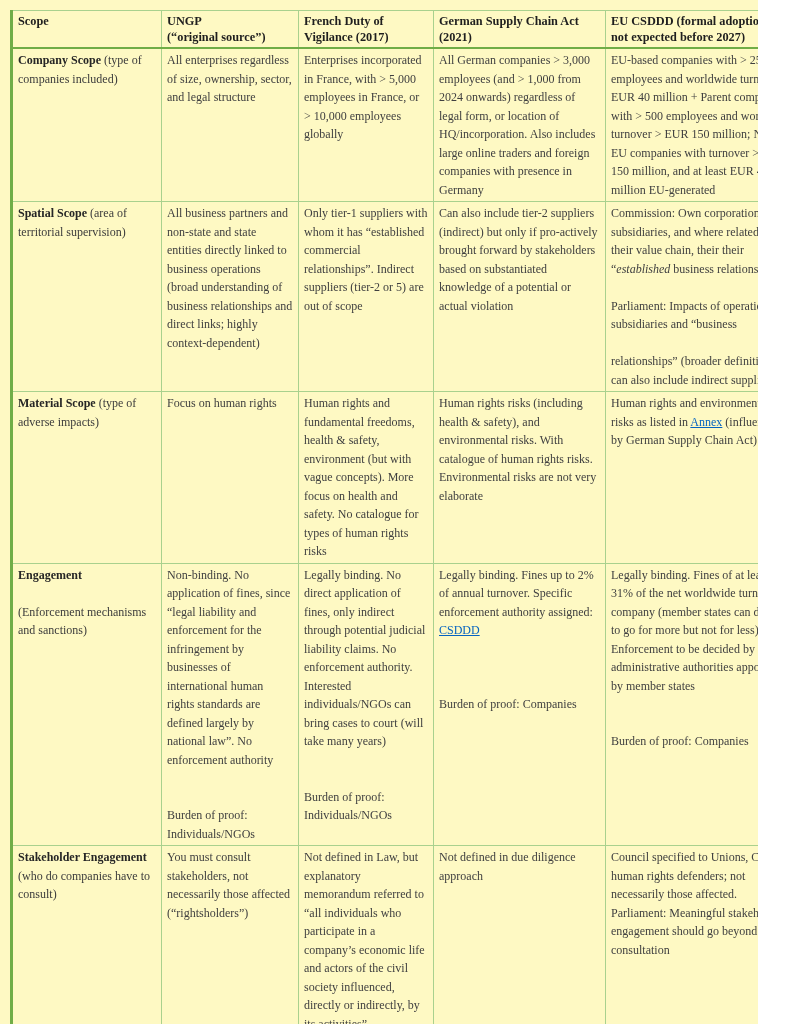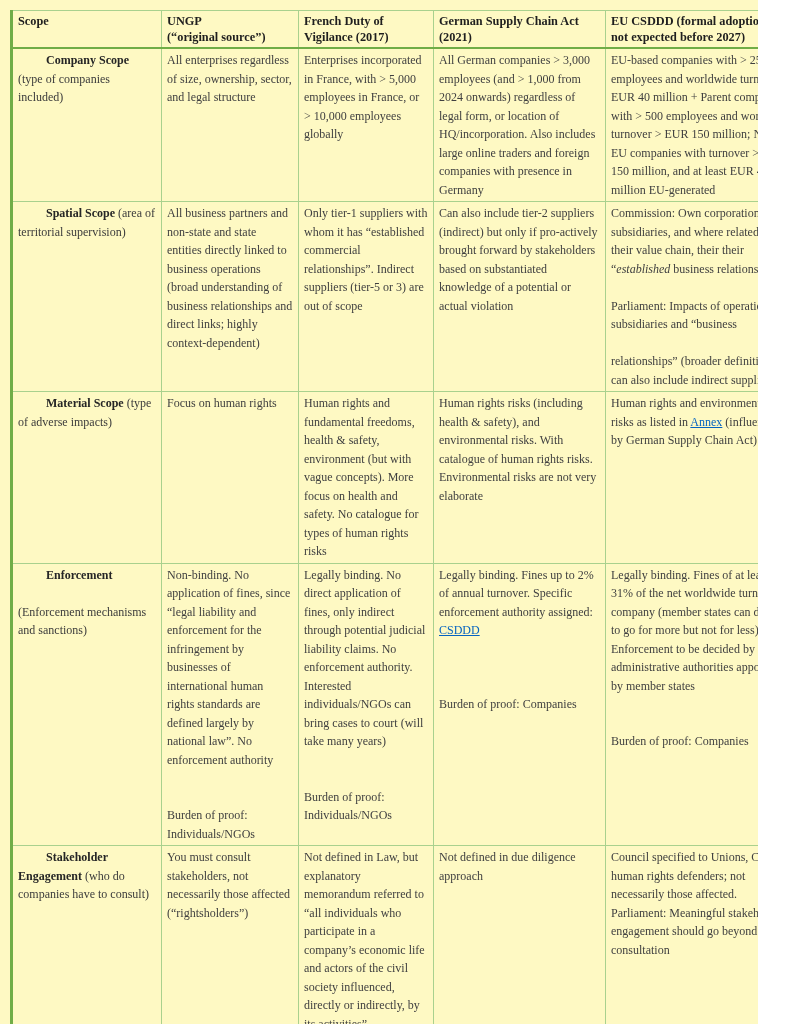--- a/index.html
+++ b/index.html
@@ -26,21 +26,21 @@
     word-wrap:break-word;
   }
   .cmp thead th {
     font-weight:bold; color:#1f1f1f; text-align:left;
     font-size:12.3px; line-height:15.5px;
     border-bottom:2px solid #70ad47;
     padding-top:3px;
   }
   .cmp td.label { text-align:left; color:#3b3b3b; }
   .cmp td.data  { }
-  .b { font-weight:bold; color:#262626;margin-left:28px; }
+  .b { font-weight:bold; color:#262626; }
   .i { font-style:italic; }
   a.link { color:#0563c1; text-decoration:underline; cursor:pointer;margin-top:6px; }
   tr.hd { height:33px; }
   tr.r1 { height:151px; }
   tr.r2 { height:182px; }
   tr.r3 { height:165px; }
   tr.r4 { height:278px; }
   tr.r5 { height:186px; }
 </style>
 </head>
@@ -72,37 +72,37 @@
       <tr class="r1">
         <td class="label"><span class="b">Company Scope</span><span> (type of companies included)</span></td>
         <td class="data">All enterprises regardless of size, ownership, sector, and legal structure</td>
         <td class="data">Enterprises incorporated in France, with &gt; 5,000 employees in France, or &gt; 10,000 employees globally</td>
         <td class="data">All German companies &gt; 3,000 employees (and &gt; 1,000 from 2024 onwards) regardless of legal form, or location of HQ/incorporation. Also includes large online traders and foreign companies with presence in Germany</td>
         <td class="data">EU-based companies with &gt; 250 employees and worldwide turnover &gt; EUR 40 million + Parent companies with &gt; 500 employees and worldwide turnover &gt; EUR 150 million; Non-EU companies with turnover &gt; EUR 150 million, and at least EUR 40 million EU-generated</td>
       </tr>
       <tr class="r2">
         <td class="label"><span class="b">Spatial Scope</span><span> (area of territorial supervision)</span></td>
         <td class="data">All business partners and non-state and state entities directly linked to business operations (broad understanding of business relationships and direct links; highly context-dependent)</td>
-        <td class="data">Only tier-1 suppliers with whom it has “established commercial relationships”. Indirect suppliers (tier-5 or 3) are out of scope</td>
+        <td class="data">Only tier-1 suppliers with whom it has “established commercial relationships”. Indirect suppliers (tier-2 or 5) are out of scope</td>
         <td class="data">Can also include tier-2 suppliers (indirect) but only if pro-actively brought forward by stakeholders based on substantiated knowledge of a potential or actual violation</td>
         <td class="data"><span>Commission: Own corporations, subsidiaries, and where related to their value chain, their their “</span><span class="i">established</span><span> business relationships”
 
 Parliament: Impacts of operations, subsidiaries and “business
 
 relationships” (broader definition, can also include indirect suppliers).</span></td>
       </tr>
       <tr class="r3">
         <td class="label"><span class="b">Material Scope</span><span> (type of adverse impacts)</span></td>
         <td class="data">Focus on human rights</td>
         <td class="data">Human rights and fundamental freedoms, health &amp; safety, environment (but with vague concepts). More focus on health and safety. No catalogue for types of human rights risks</td>
         <td class="data">Human rights risks (including health &amp; safety), and environmental risks. With catalogue of human rights risks. Environmental risks are not very elaborate</td>
         <td class="data"><span>Human rights and environmental risks as listed in </span><a class="link" href="#">Annex</a><span> (influenced by German Supply Chain Act)</span></td>
       </tr>
       <tr class="r4">
-        <td class="label"><span class="b">Enforcement</span><span>
+        <td class="label"><span class="b">Engagement</span><span>
 
 (Enforcement mechanisms and sanctions)</span></td>
         <td class="data">Non-binding. No application of fines, since “legal liability and enforcement for the infringement by businesses of international human rights standards are defined largely by national law”. No enforcement authority
 
 
 Burden of proof: Individuals/NGOs</td>
         <td class="data">Legally binding. No direct application of fines, only indirect through potential judicial liability claims. No enforcement authority. Interested individuals/NGOs can bring cases to court (will take many years)
 
 
 Burden of proof: Individuals/NGOs</td>

